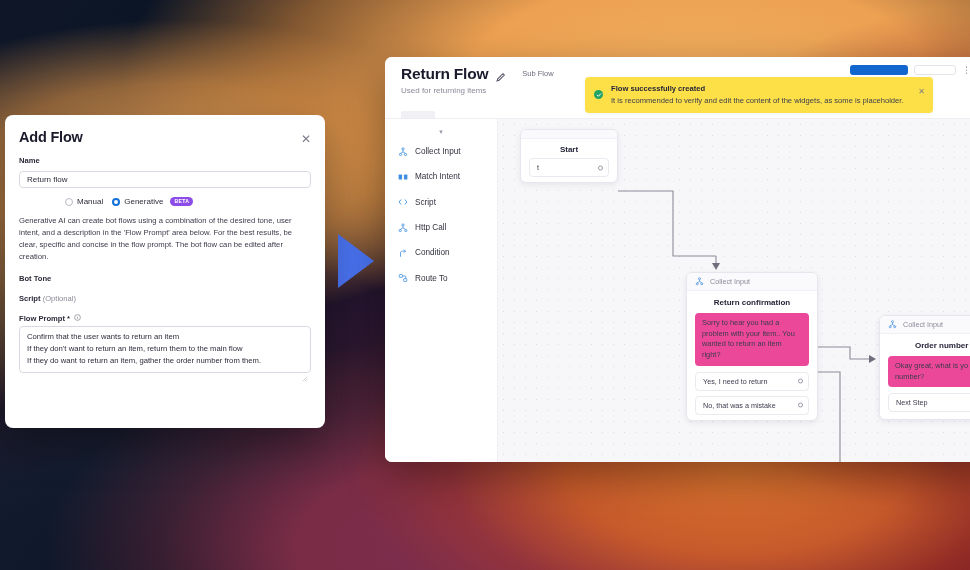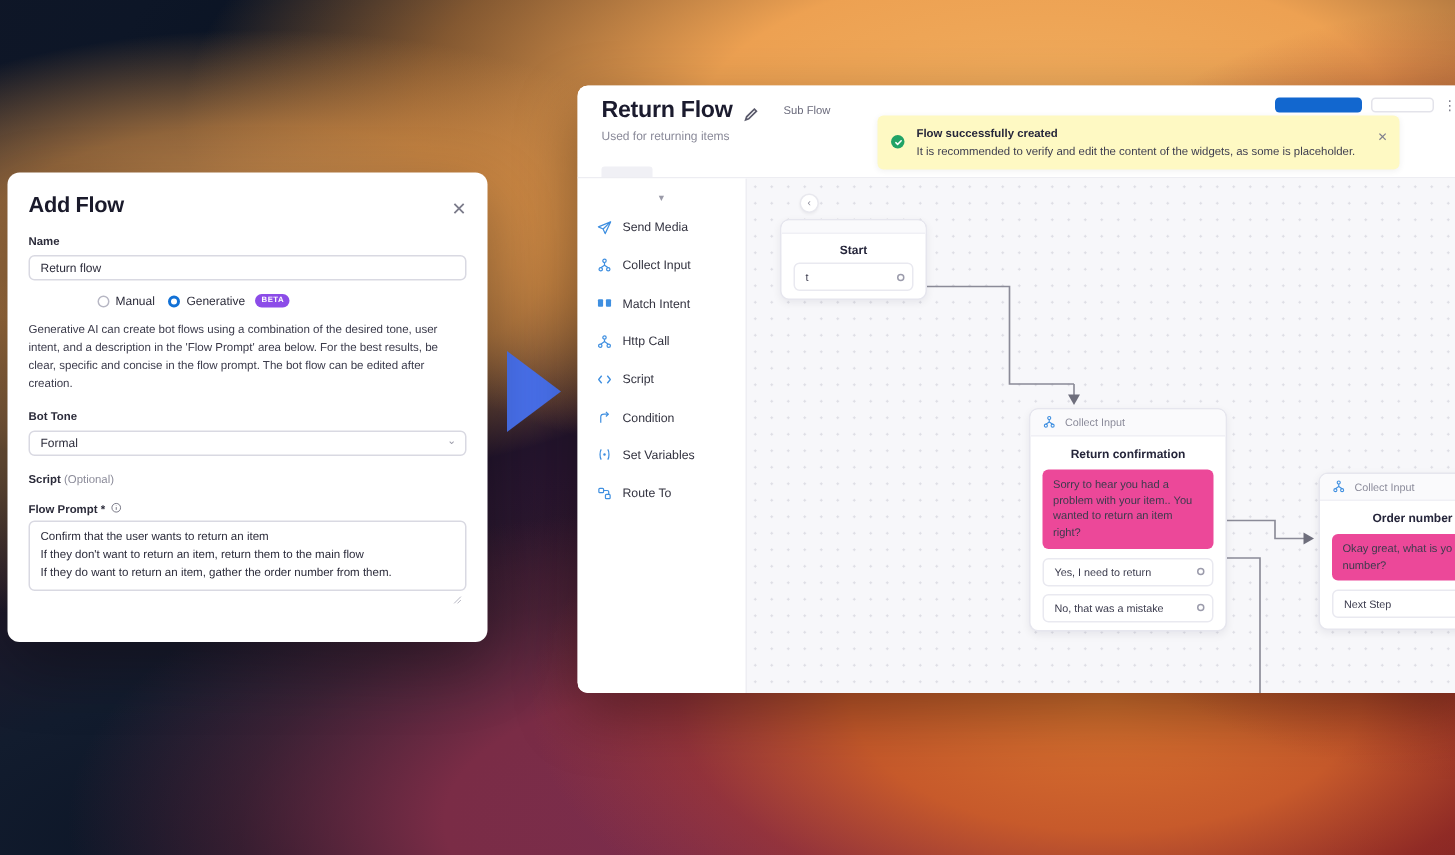--- a/index.html
+++ b/index.html
@@ -177,32 +177,32 @@
     width: 5px; height: 5px; border-radius: 50%;
     border: 1px solid #9b9bab; background: #fff;
   }
   .node-next {
     margin: 0 8px 7px 8px; padding: 4px 7px;
     border: 1px solid #e9e9f0; border-radius: 4px;
     font-size: 7.2px; color: #3b3b4d; background: #fff;
   }
 
   
-  #node-start { left: 22px; top: 27px; width: 98px; }
+  #node-start { left: 22px; top: 10px; width: 98px; }
   #node-start .node-title { padding: 6px 8px 4px; }
   #node-confirm { left: 188px; top: 153px; width: 132px; }
   #node-order  { left: 381px; top: 196px; width: 132px; }
 
   .edges { position: absolute; inset: 0; pointer-events: none; }
 
   
   .toast {
     position: absolute; left: 200px; top: 20px;
     width: 348px;
-    background: #fef9c3;
+    background: #fde047;
     border-radius: 4px;
     padding: 7px 26px 8px 26px;
     box-shadow: 0 1px 4px rgba(0,0,0,0.06);
     z-index: 8;
   }
   .toast-ico {
     position: absolute; left: 9px; top: 13px;
     width: 9px; height: 9px; border-radius: 50%;
     background: #21a366;
     display: flex; align-items: center; justify-content: center;
@@ -322,29 +322,20 @@
 
     <div class="fw-subheader">
       <div class="tabstub"></div>
     </div>
 
     <div class="fw-body">
 
       <div class="fw-sidebar">
         <div class="sb-collapse">▾</div>
 
-        <div class="sb-item">
-          <span class="sb-ico">
-            <svg viewBox="0 0 16 16" fill="none" stroke="currentColor" stroke-width="1.3" stroke-linejoin="round">
-                <path d="M14.5 1.5L1.5 6.8l5 2.2 2.2 5z"></path>
-                <path d="M6.5 9L14.5 1.5"></path>
-              </svg>
-          </span>
-          <span>Send Media</span>
-        </div>
 
         <div class="sb-item">
           <span class="sb-ico">
             <svg viewBox="0 0 16 16" fill="none" stroke="currentColor" stroke-width="1.3">
                 <circle cx="8" cy="3" r="1.8"></circle>
                 <path d="M8 4.8v3"></path>
                 <circle cx="4" cy="12" r="1.8"></circle>
                 <circle cx="12" cy="12" r="1.8"></circle>
                 <path d="M8 7.8L4 10.4M8 7.8l4 2.6"></path>
               </svg>
@@ -357,60 +348,50 @@
             <svg viewBox="0 0 16 16" fill="currentColor">
                 <rect x="1" y="4" width="5.5" height="8" rx="1"></rect>
                 <rect x="9.5" y="4" width="5.5" height="8" rx="1"></rect>
               </svg>
           </span>
           <span>Match Intent</span>
         </div>
 
         <div class="sb-item">
           <span class="sb-ico">
+            <svg viewBox="0 0 16 16" fill="none" stroke="currentColor" stroke-width="1.4" stroke-linejoin="round">
+                <path d="M5 4L1.8 8 5 12"></path>
+                <path d="M11 4l3.2 4-3.2 4"></path>
+              </svg>
+          </span>
+          <span>Script</span>
+        </div>
+
+        <div class="sb-item">
+          <span class="sb-ico">
             <svg viewBox="0 0 16 16" fill="none" stroke="currentColor" stroke-width="1.3">
                 <circle cx="8" cy="3.2" r="1.8"></circle>
                 <circle cx="3.5" cy="12" r="1.8"></circle>
                 <circle cx="12.5" cy="12" r="1.8"></circle>
                 <path d="M8 5v2.5M8 7.5L4 10.3M8 7.5l4 2.8"></path>
               </svg>
           </span>
           <span>Http Call</span>
         </div>
 
         <div class="sb-item">
           <span class="sb-ico">
-            <svg viewBox="0 0 16 16" fill="none" stroke="currentColor" stroke-width="1.4" stroke-linejoin="round">
-                <path d="M5 4L1.8 8 5 12"></path>
-                <path d="M11 4l3.2 4-3.2 4"></path>
-              </svg>
-          </span>
-          <span>Script</span>
-        </div>
-
-        <div class="sb-item">
-          <span class="sb-ico">
             <svg viewBox="0 0 16 16" fill="none" stroke="currentColor" stroke-width="1.3">
                 <path d="M4 14V8c0-2 1.5-3 3.5-3H12"></path>
                 <path d="M9.5 2.5L12 5 9.5 7.5"></path>
               </svg>
           </span>
           <span>Condition</span>
         </div>
 
-        <div class="sb-item">
-          <span class="sb-ico">
-            <svg viewBox="0 0 16 16" fill="none" stroke="currentColor" stroke-width="1.3">
-                <path d="M4.5 2.5C2.8 5 2.8 11 4.5 13.5"></path>
-                <path d="M11.5 2.5C13.2 5 13.2 11 11.5 13.5"></path>
-                <circle cx="8" cy="8" r="1.3" fill="currentColor" stroke="none"></circle>
-              </svg>
-          </span>
-          <span>Set Variables</span>
-        </div>
 
         <div class="sb-item">
           <span class="sb-ico">
             <svg viewBox="0 0 16 16" fill="none" stroke="currentColor" stroke-width="1.3">
                 <rect x="2" y="2.5" width="5" height="4.5" rx="1"></rect>
                 <rect x="9" y="9" width="5" height="4.5" rx="1"></rect>
                 <path d="M7 4.8h4a1.5 1.5 0 011.5 1.5V9"></path>
               </svg>
           </span>
           <span>Route To</span>
@@ -519,24 +500,20 @@
         <span class="rdot on"></span>
         <span>Generative</span>
         <span class="badge-beta">BETA</span>
       </label>
     </div>
 
     <div class="dlg-desc">Generative AI can create bot flows using a combination of the desired tone, user intent, and  a description in the 'Flow Prompt' area below. For the best results, be clear, specific and concise in the flow prompt. The bot flow can be edited after creation.</div>
 
     <div class="fld">
       <div class="fld-label">Bot Tone</div>
-      <div class="sel-wrap">
-        <input class="txt-input" type="text" readonly="" value="Formal" style="">
-        <span class="chev">⌄</span>
-      </div>
     </div>
 
     <div class="fld">
       <div class="fld-label">
         <span>Script</span>
         <span class="opt">(Optional)</span>
       </div>
     </div>
 
     <div class="fld">

